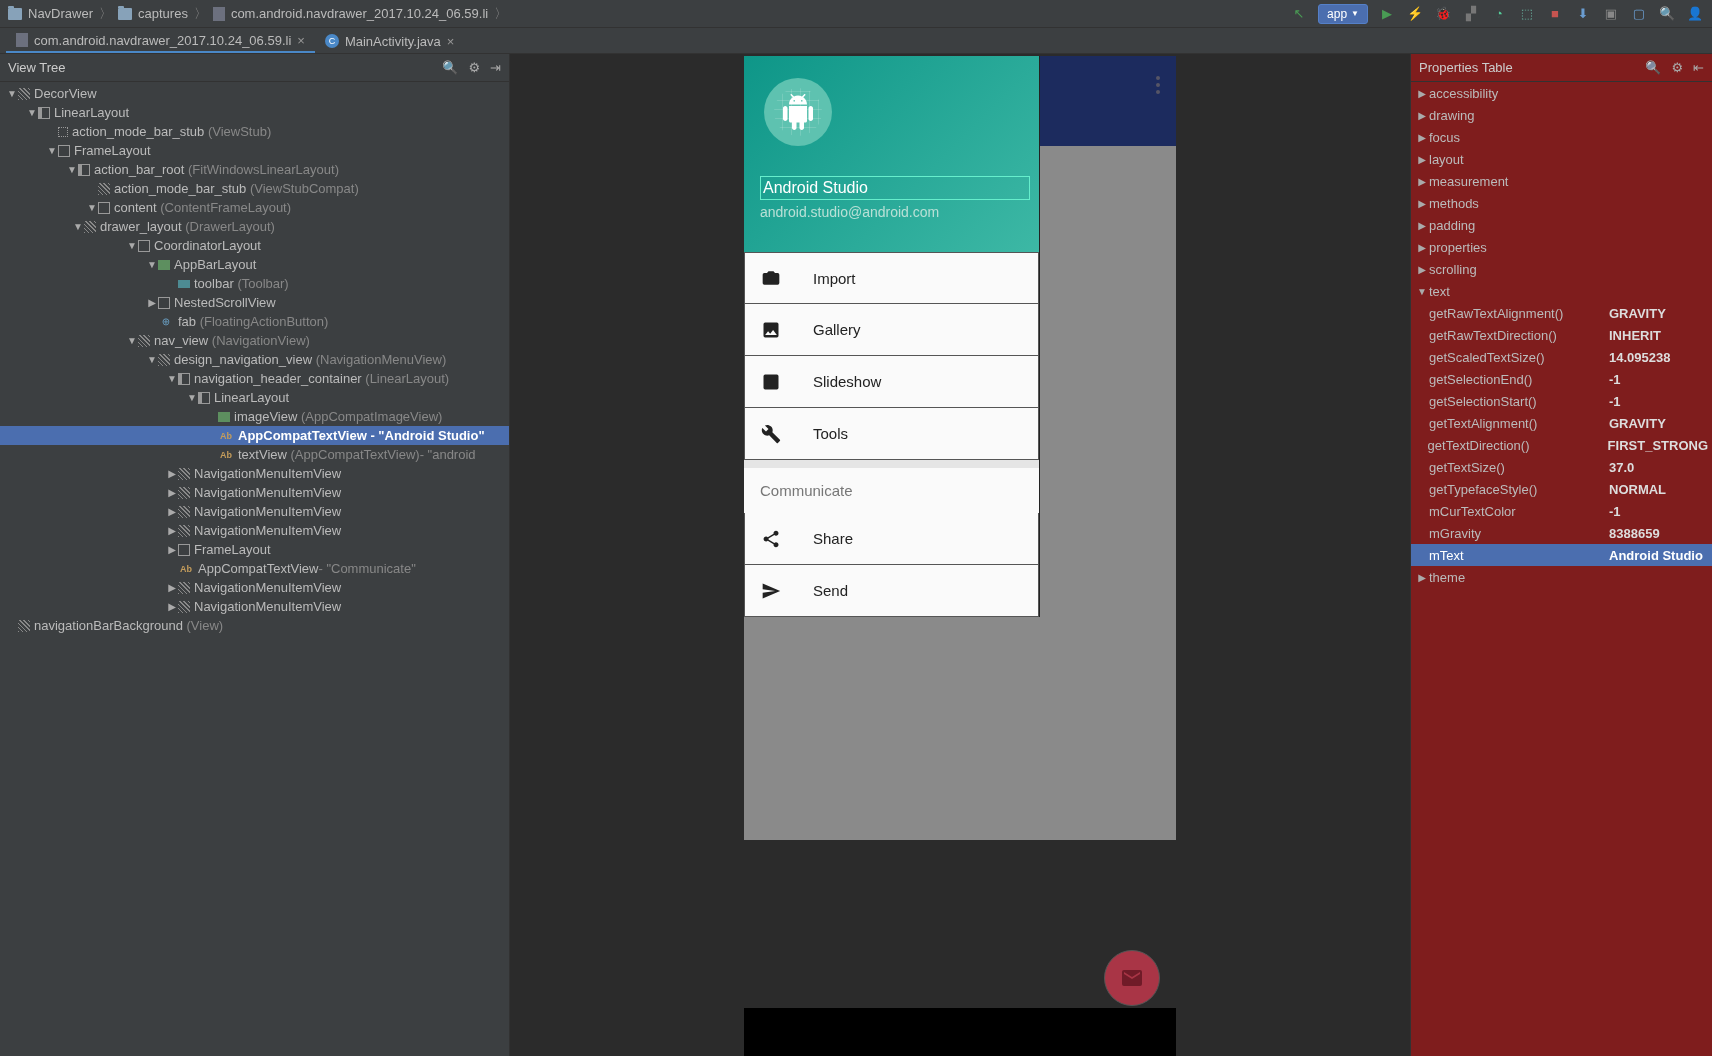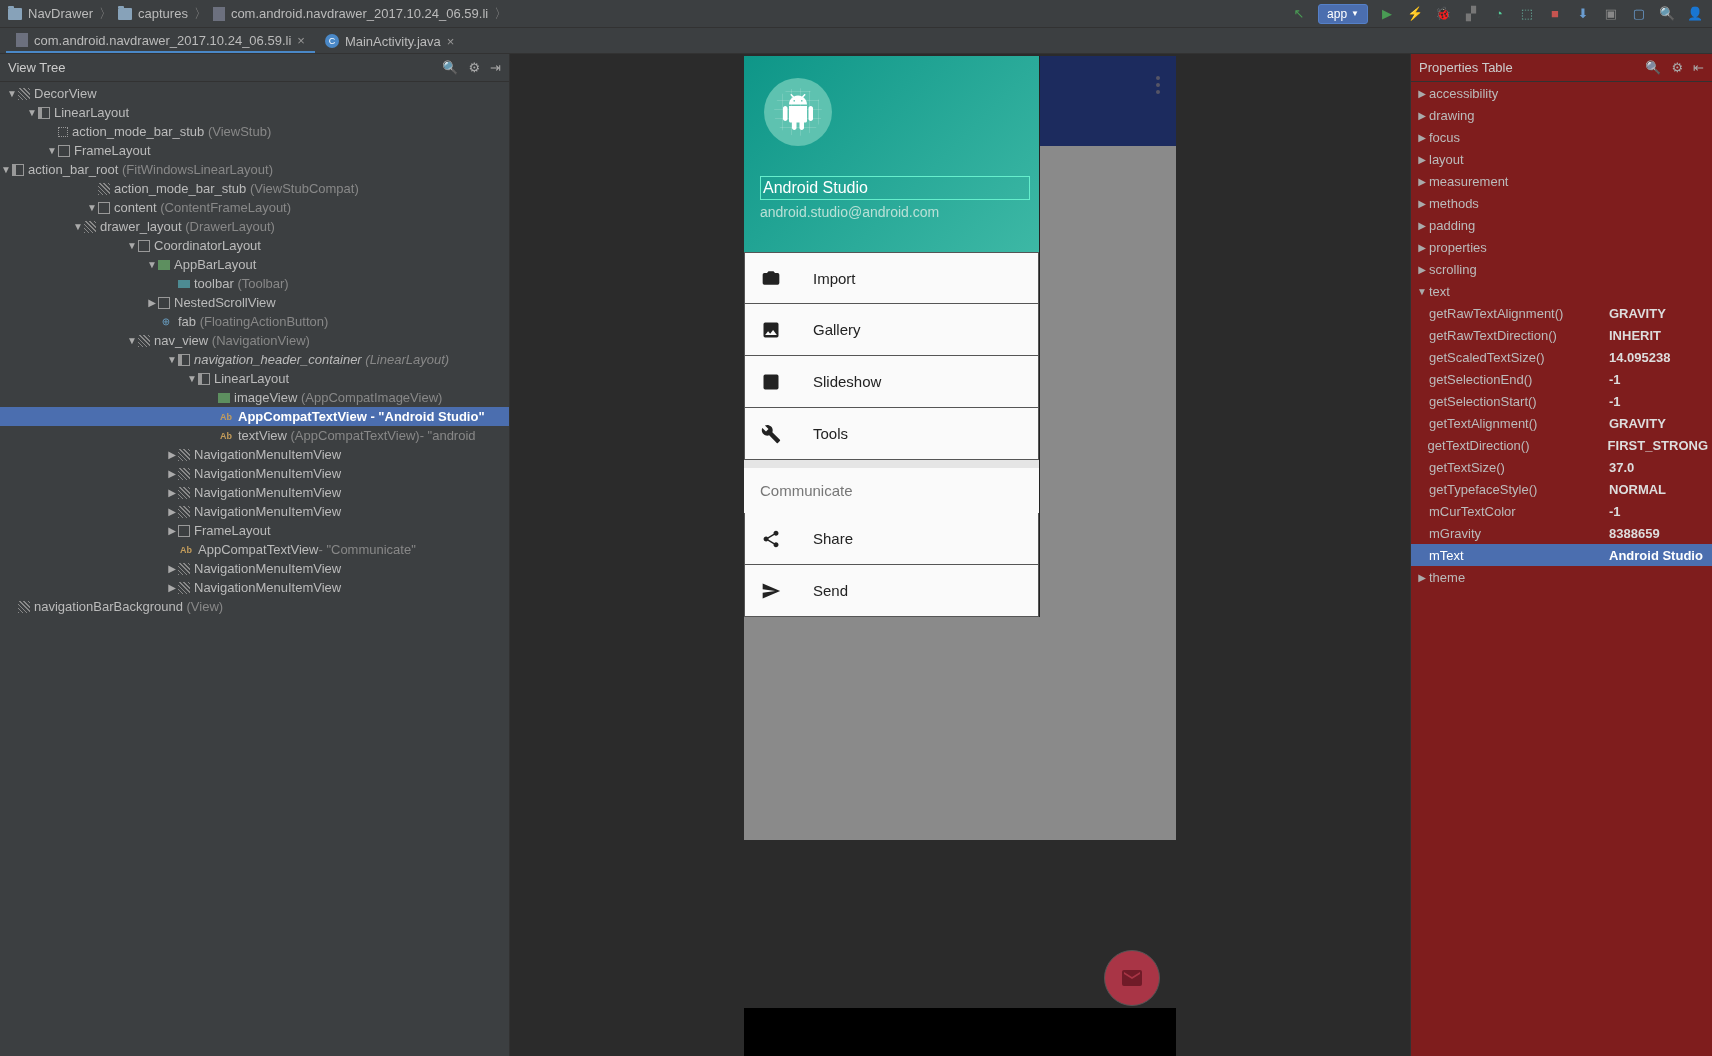--- a/index.html
+++ b/index.html
@@ -168,21 +168,21 @@
           <span class="tree-arrow down"></span>
           <span class="tree-icon layout-icon vert"></span>
           <span class="tree-label">LinearLayout</span>
         </div>
       <div class="tree-row" style="padding-left:58px;"><span class="tree-icon" style="border:1px dotted #999;width:10px;height:10px;"></span><span class="tree-label">action_mode_bar_stub</span>&nbsp;<span class="tree-hint">(ViewStub)</span></div>
       <div class="tree-row" style="padding-left:46px;">
           <span class="tree-arrow down"></span>
           <span class="tree-icon layout-icon"></span>
           <span class="tree-label">FrameLayout</span>
         </div>
-      <div class="tree-row" style=""><span class="tree-arrow down"></span><span class="tree-icon layout-icon vert"></span><span class="tree-label">action_bar_root</span>&nbsp;<span class="tree-hint">(FitWindowsLinearLayout)</span></div>
+      <div class="tree-row" style="padding-left:66px;"><span class="tree-arrow down"></span><span class="tree-icon layout-icon vert"></span><span class="tree-label">action_bar_root</span>&nbsp;<span class="tree-hint">(FitWindowsLinearLayout)</span></div>
       <div class="tree-row" style="padding-left:98px;"><span class="tree-icon hatched"></span><span class="tree-label">action_mode_bar_stub</span>&nbsp;<span class="tree-hint">(ViewStubCompat)</span></div>
       <div class="tree-row" style="padding-left:86px;"><span class="tree-arrow down"></span><span class="tree-icon layout-icon"></span><span class="tree-label">content</span>&nbsp;<span class="tree-hint">(ContentFrameLayout)</span></div>
       <div class="tree-row" style="padding-left:72px;"><span class="tree-arrow down"></span><span class="tree-icon hatched"></span><span class="tree-label">drawer_layout</span>&nbsp;<span class="tree-hint">(DrawerLayout)</span></div>
       <div class="tree-row" style="padding-left:126px;">
           <span class="tree-arrow down"></span>
           <span class="tree-icon layout-icon"></span>
           <span class="tree-label">CoordinatorLayout</span>
         </div>
       <div class="tree-row" style="padding-left:146px;">
           <span class="tree-arrow down"></span>
@@ -190,21 +190,22 @@
           <span class="tree-label">AppBarLayout</span>
         </div>
       <div class="tree-row" style="padding-left:178px;"><span class="tree-icon" style="background:#4d8b93;width:12px;height:8px;"></span><span class="tree-label">toolbar</span>&nbsp;<span class="tree-hint">(Toolbar)</span></div>
       <div class="tree-row" style="padding-left:146px;">
           <span class="tree-arrow right"></span>
           <span class="tree-icon layout-icon"></span>
           <span class="tree-label">NestedScrollView</span>
         </div>
       <div class="tree-row" style="padding-left:158px;"><span class="tree-icon" style="color:#6aa0c4;">⊕</span><span class="tree-label">fab</span>&nbsp;<span class="tree-hint">(FloatingActionButton)</span></div>
       <div class="tree-row" style="padding-left:126px;"><span class="tree-arrow down"></span><span class="tree-icon hatched"></span><span class="tree-label">nav_view</span>&nbsp;<span class="tree-hint">(NavigationView)</span></div>
-      <div class="tree-row" style="padding-left:166px;font-style:italic;"><span class="tree-arrow down"></span><span class="tree-icon layout-icon vert"></span><span class="tree-label">navigation_header_container</span>&nbsp;<span class="tree-hint">(LinearLayout)</span></div>
+      <div class="tree-row" style="padding-left:146px;"><span class="tree-arrow down"></span><span class="tree-icon hatched"></span><span class="tree-label">design_navigation_view</span>&nbsp;<span class="tree-hint">(NavigationMenuView)</span></div>
+      <div class="tree-row" style="padding-left:166px;"><span class="tree-arrow down"></span><span class="tree-icon layout-icon vert"></span><span class="tree-label">navigation_header_container</span>&nbsp;<span class="tree-hint">(LinearLayout)</span></div>
       <div class="tree-row" style="padding-left:186px;">
           <span class="tree-arrow down"></span>
           <span class="tree-icon layout-icon vert"></span>
           <span class="tree-label">LinearLayout</span>
         </div>
       <div class="tree-row" style="padding-left:218px;"><span class="tree-icon" style="background:#5d8f5f;width:12px;height:10px;"></span><span class="tree-label">imageView</span>&nbsp;<span class="tree-hint">(AppCompatImageView)</span></div>
       <div class="tree-row selected bold" style="padding-left:218px;">
           <span class="tree-icon ab-icon"></span>
           <span class="tree-label">AppCompatTextView - "Android Studio"</span>
         </div>

